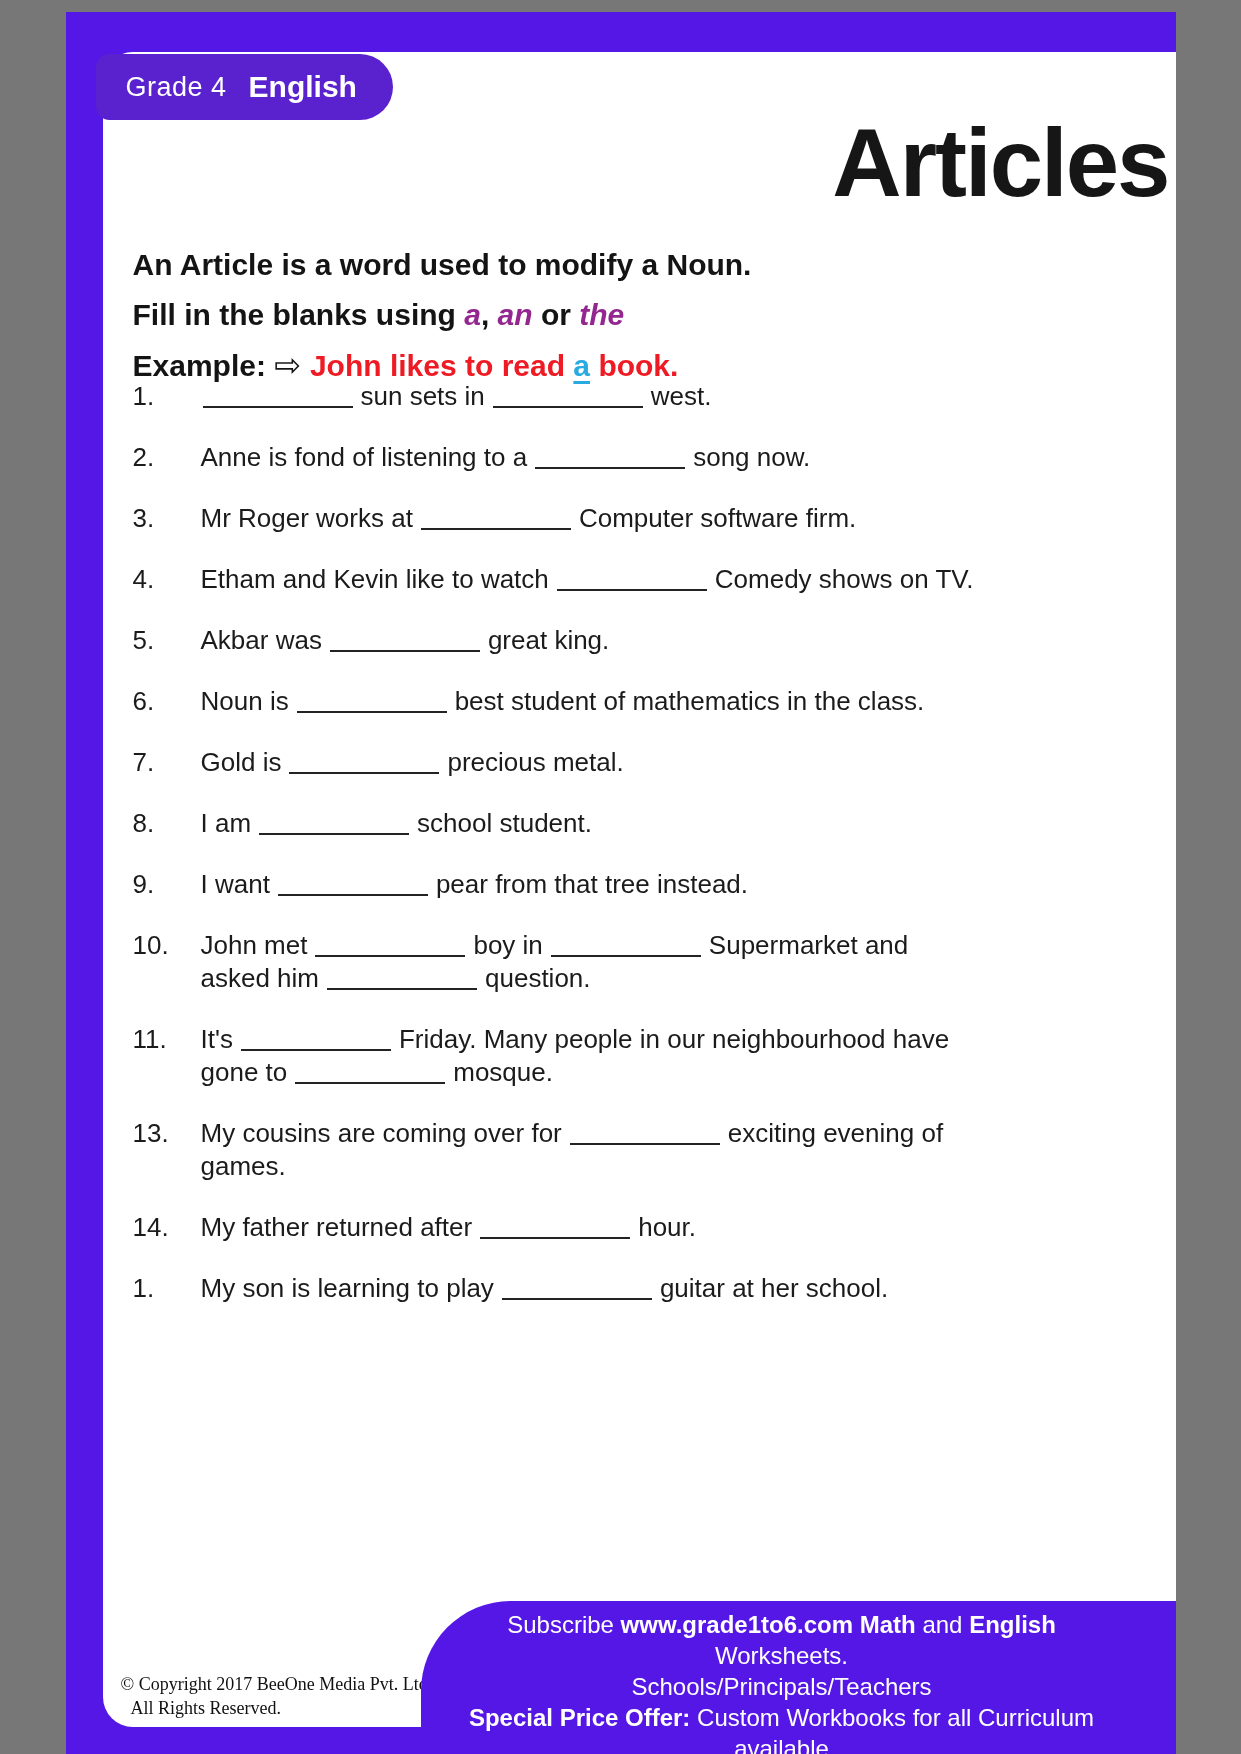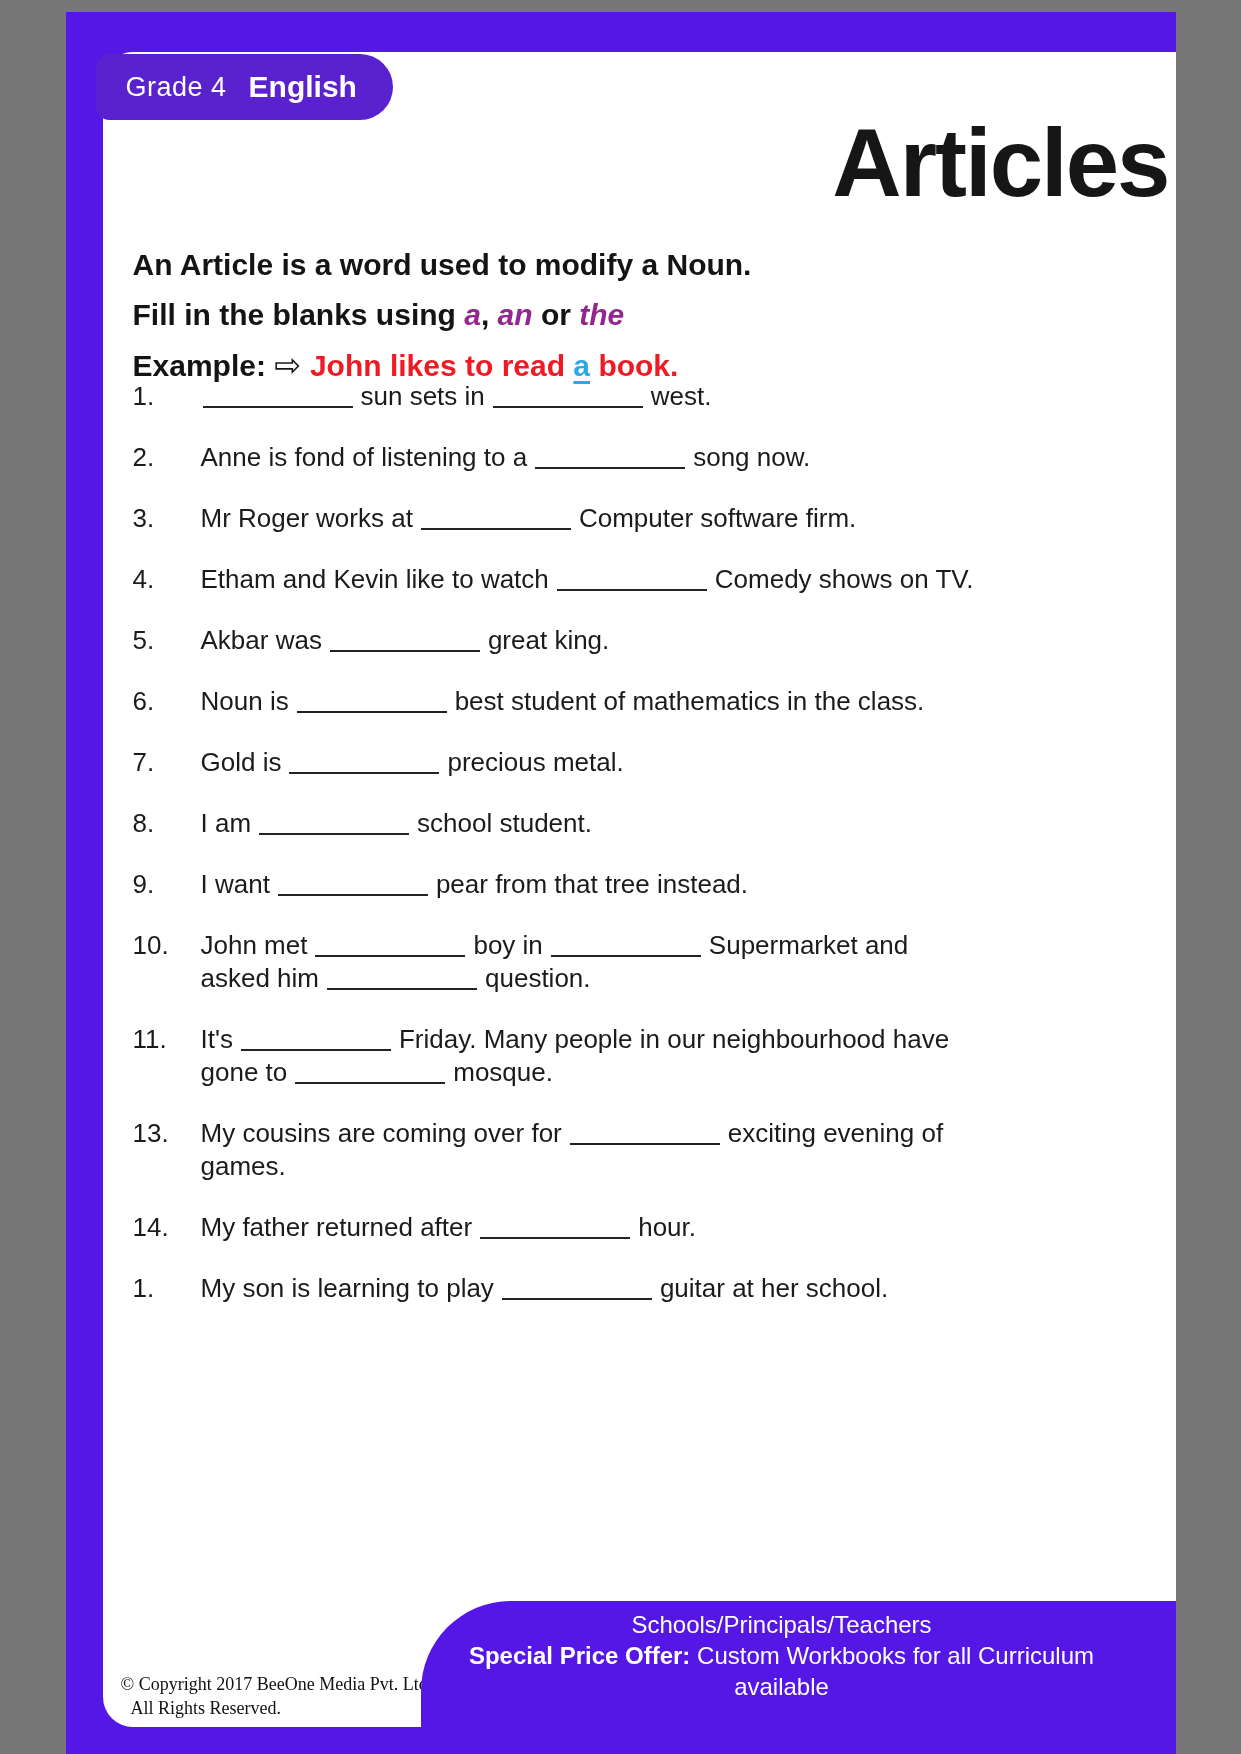--- a/index.html
+++ b/index.html
@@ -140,20 +140,21 @@
         <div class="qcontent"><span>My father returned after</span><span class="blank"></span><span>hour.</span></div>
       </div>
       <div class="qrow">
         <span class="qnum">1.</span>
         <div class="qcontent"><span>My son is learning to play</span><span class="blank"></span><span>guitar at her school.</span></div>
       </div>
     </div>
 
   <div class="footer-panel">
     <div class="footer-text">
+      <div><span>Subscribe </span><span class="b">www.grade1to6.com Math</span><span> and </span><span class="b">English</span><span> Worksheets.</span></div>
       <div><span>Schools/Principals/Teachers</span></div>
       <div><span class="b">Special Price Offer:</span><span> Custom Workbooks for all Curriculum available</span></div>
       <div></div>
 
     </div>
   </div>
 
   <div class="copyright">
     <div>© Copyright 2017 BeeOne Media Pvt. Ltd.</div>
     <div>All Rights Reserved.</div>

